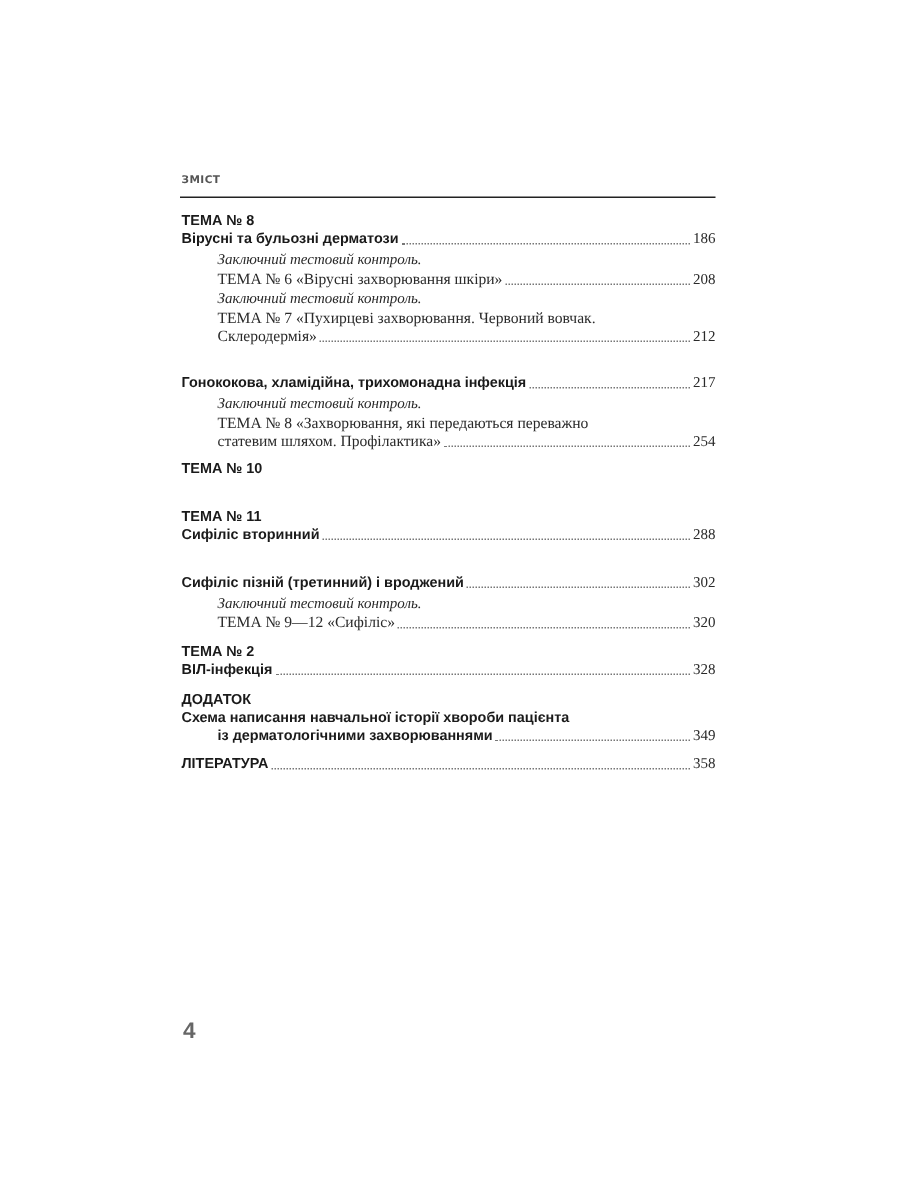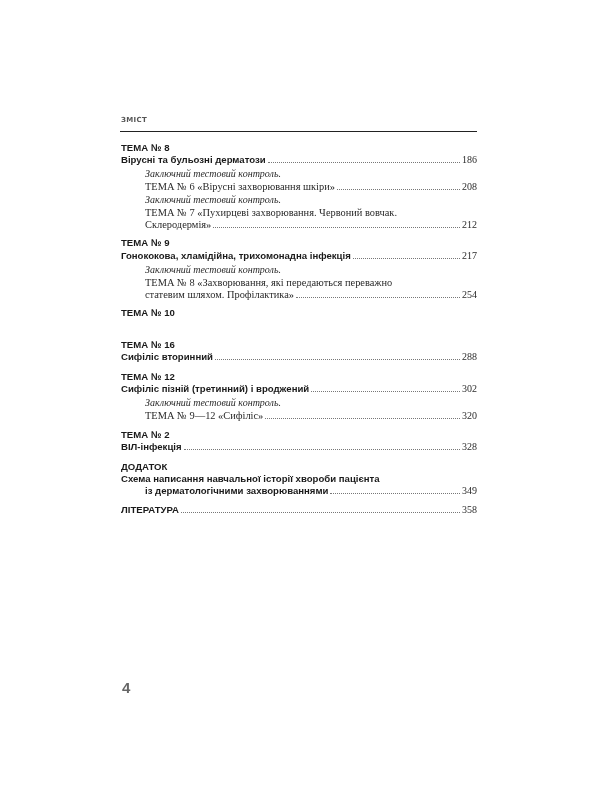--- a/index.html
+++ b/index.html
@@ -65,23 +65,20 @@
   </div>
   <div class="line indent" style="top:206px">
     <span class="serif">ТЕМА № 7 «Пухирцеві захворювання. Червоний вовчак.</span>
   </div>
   <div class="line indent" style="top:218px">
     <span class="serif">Склеродермія»</span>
     <span class="leader"></span>
     <span class="pnum">212</span>
   </div>
 
-  <div class="line" style="top:236px">
-    <span class="sans">ТЕМА № 9</span>
-  </div>
   <div class="line" style="top:249px">
     <span class="sans">Гонококова, хламідійна, трихомонадна інфекція</span>
     <span class="leader"></span>
     <span class="pnum">217</span>
   </div>
   <div class="line indent" style="top:263px">
     <span class="italic">Заключний тестовий контроль.</span>
   </div>
   <div class="line indent" style="top:276px">
     <span class="serif">ТЕМА № 8 «Захворювання, які передаються переважно</span>
@@ -90,31 +87,28 @@
     <span class="serif">статевим шляхом. Профілактика»</span>
     <span class="leader"></span>
     <span class="pnum">254</span>
   </div>
 
   <div class="line" style="top:306px">
     <span class="sans">ТЕМА № 10</span>
   </div>
 
   <div class="line" style="top:338px">
-    <span class="sans">ТЕМА № 16</span>
+    <span class="sans">ТЕМА № 11</span>
   </div>
   <div class="line" style="top:350px">
     <span class="sans">Сифіліс вторинний</span>
     <span class="leader"></span>
     <span class="pnum">288</span>
   </div>
 
-  <div class="line" style="top:370px">
-    <span class="sans">ТЕМА № 12</span>
-  </div>
   <div class="line" style="top:382px">
     <span class="sans">Сифіліс пізній (третинний) і вроджений</span>
     <span class="leader"></span>
     <span class="pnum">302</span>
   </div>
   <div class="line indent" style="top:396px">
     <span class="italic">Заключний тестовий контроль.</span>
   </div>
   <div class="line indent" style="top:409px">
     <span class="serif">ТЕМА № 9—12 «Сифіліс»</span>

